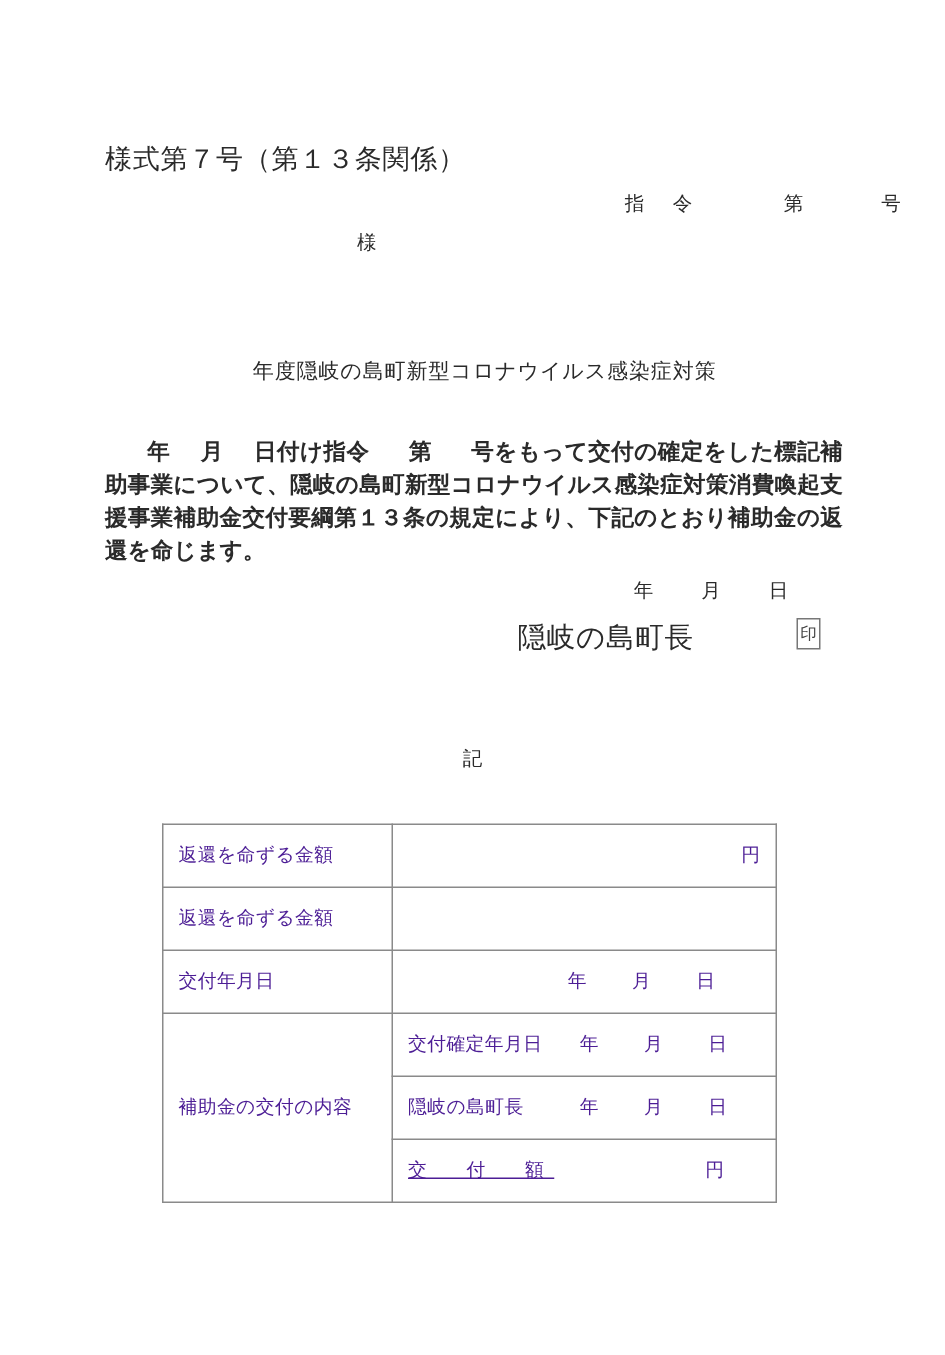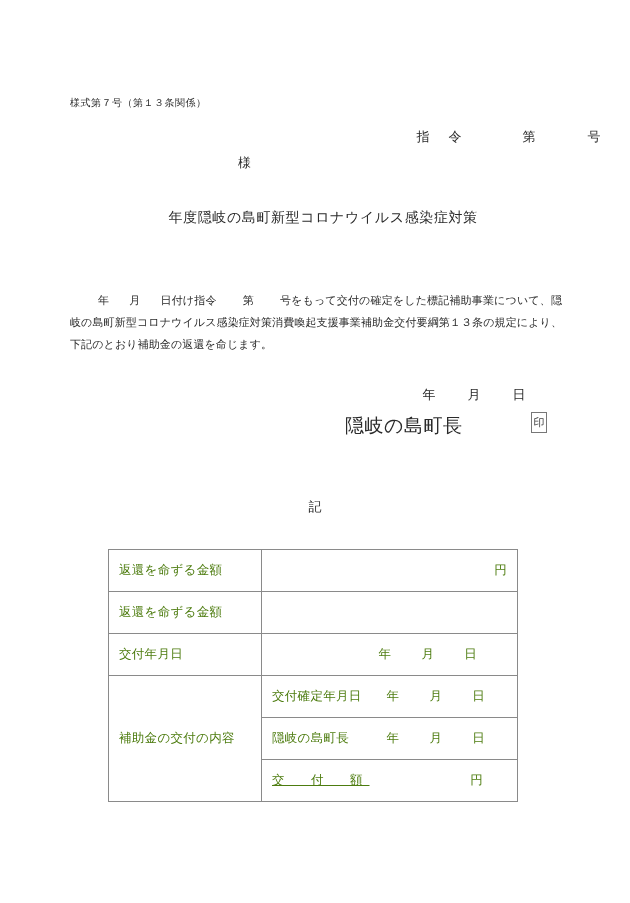--- a/index.html
+++ b/index.html
@@ -25,21 +25,21 @@
     height: 903px;
   }
 
   
   .abs { position: absolute; white-space: pre; line-height: 1.0; }
 
   
   .form-no {
     left: 70px;
     top: 98px;
-    font-size: 10px;
+    font-size: 18px;
     letter-spacing: 0.5px;
   }
   .shirei-line {
     left: 400px;
     top: 117px;
     font-size: 13px;
     text-align: right;
   }
   .shirei-label { letter-spacing: 3px; }
   .shirei-gap-1 { display: inline-block; width: 58px; }
@@ -48,43 +48,44 @@
   
   .addressee {
     left: 238px;
     top: 156px;
     font-size: 13px;
   }
 
   
   .doc-title {
     left: 0;
-    top: 196px;
+    top: 227px;
     width: 626px;
     text-align: center;
     font-size: 14px;
     letter-spacing: 0.6px;
     line-height: 1.0;
   }
   .doc-title .t2 {
     display: block;
     margin-top: 15px;
   }
 
   
   .body-text {
     position: absolute;
     left: 70px;
     top: 290px;
     width: 492px;
-    font-size: 11px;
+    font-size: 15px;
     line-height: 22px;
     text-align: justify;
     text-justify: inter-ideograph;
     letter-spacing: 0.1px;
+    font-weight: bold;
   }
   .body-text .lead { display: inline-block; width: 28px; }
   .gap-s { display: inline-block; width: 20px; }
   .gap-m { display: inline-block; width: 26px; }
 
   
   .date-line {
     left: 406px;
     top: 375px;
     font-size: 13px;
@@ -129,21 +130,21 @@
     width: 410px;
     border-collapse: collapse;
     table-layout: fixed;
     font-size: 12.5px;
   }
   .form-table td {
     border: 1px solid #8a8a8a;
     height: 41px;
     padding: 0 10px;
     vertical-align: middle;
-    color: #4d7c0f;
+    color: #4c1d95;
     letter-spacing: 0.3px;
   }
   .col-label { width: 132px; }
   .cell-yen {
     text-align: right;
     padding-right: 32px;
   }
   .cell-blank { }
   .ymd {
     display: block;

